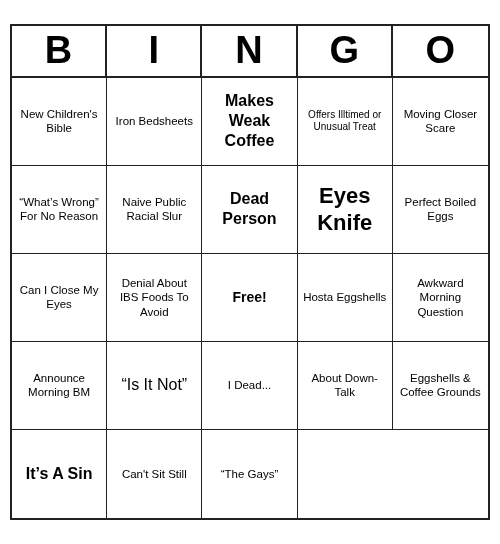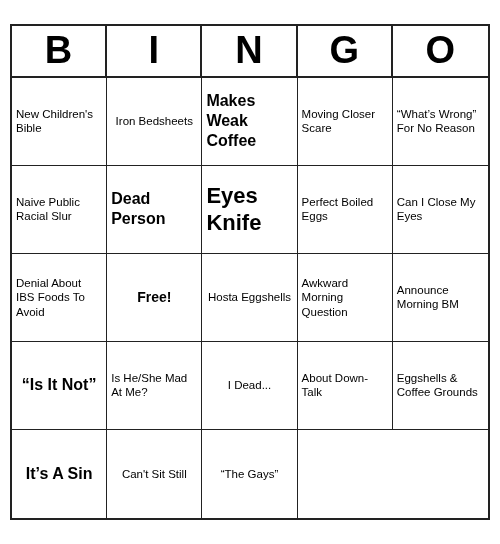--- a/index.html
+++ b/index.html
@@ -39,20 +39,21 @@
       grid-template-columns: repeat(5, 1fr);
       grid-template-rows: repeat(5, 1fr);
     }
     .bingo-cell {
       border-right: 1px solid #222;
       border-bottom: 1px solid #222;
       min-height: 88px;
       display: flex;
       align-items: center;
       justify-content: center;
+      text-align: center;
       padding: 4px;
       font-size: 11.5px;
       line-height: 1.25;
       position: relative;
     }
     .bingo-cell:nth-child(5n) {
       border-right: none;
     }
     .bingo-cell:nth-child(n+21) {
       border-bottom: none;
@@ -70,34 +71,34 @@
   <div class="bingo-letter">B</div>
       <div class="bingo-letter">I</div>
       <div class="bingo-letter">N</div>
       <div class="bingo-letter">G</div>
       <div class="bingo-letter">O</div>
     </div>
   <div class="bingo-grid">
   <div class="bingo-cell">New Children's Bible</div>
       <div class="bingo-cell">Iron Bedsheets</div>
       <div class="bingo-cell" style="font-size: 16px; font-weight: bold;">Makes Weak Coffee</div>
+      <div class="bingo-cell" style="font-size: 10px;">Offers Illtimed or Unusual Treat</div>
       <div class="bingo-cell">Moving Closer Scare</div>
       <div class="bingo-cell">“What’s Wrong” For No Reason</div>
       <div class="bingo-cell">Naive Public Racial Slur</div>
       <div class="bingo-cell" style="font-size: 16px; font-weight: bold;">Dead Person</div>
       <div class="bingo-cell large-text" style="font-size: 22px; font-weight: bold;">Eyes Knife</div>
       <div class="bingo-cell">Perfect Boiled Eggs</div>
       <div class="bingo-cell">Can I Close My Eyes</div>
       <div class="bingo-cell">Denial About IBS Foods To Avoid</div>
       <div class="bingo-cell" style="font-size: 14px; font-weight: bold;">Free!</div>
       <div class="bingo-cell">Hosta Eggshells</div>
       <div class="bingo-cell">Awkward Morning Question</div>
       <div class="bingo-cell">Announce Morning BM</div>
-      <div class="bingo-cell" style="font-size: 16px; font-weight: bold;">“Is It Not”</div>
-      <div class="bingo-cell">Is He/She Mad At Me?</div>
+      <div class="bingo-cell" style="font-size: 16px; font-weight: normal;">“Is It Not”</div>
       <div class="bingo-cell">I Dead...</div>
       <div class="bingo-cell">About Down-Talk</div>
       <div class="bingo-cell">Eggshells &amp; Coffee Grounds</div>
       <div class="bingo-cell" style="font-size: 16px; font-weight: bold;">It’s A Sin</div>
       <div class="bingo-cell">Can't Sit Still</div>
       <div class="bingo-cell">“The Gays”</div>
     </div>
 </div>
 
 </body></html>

